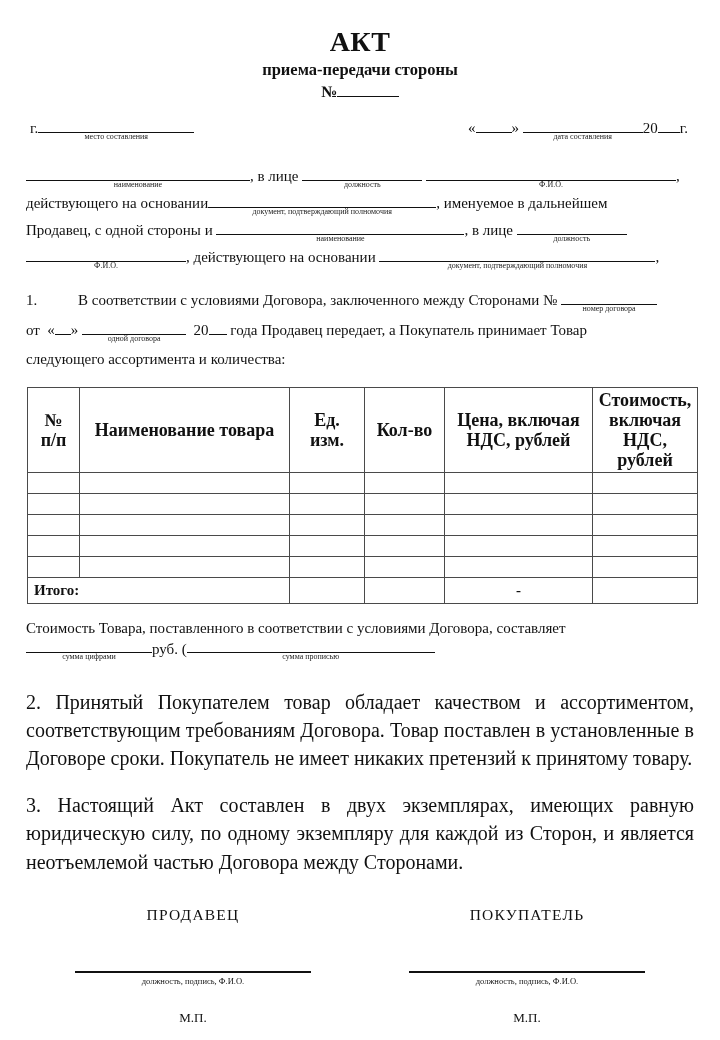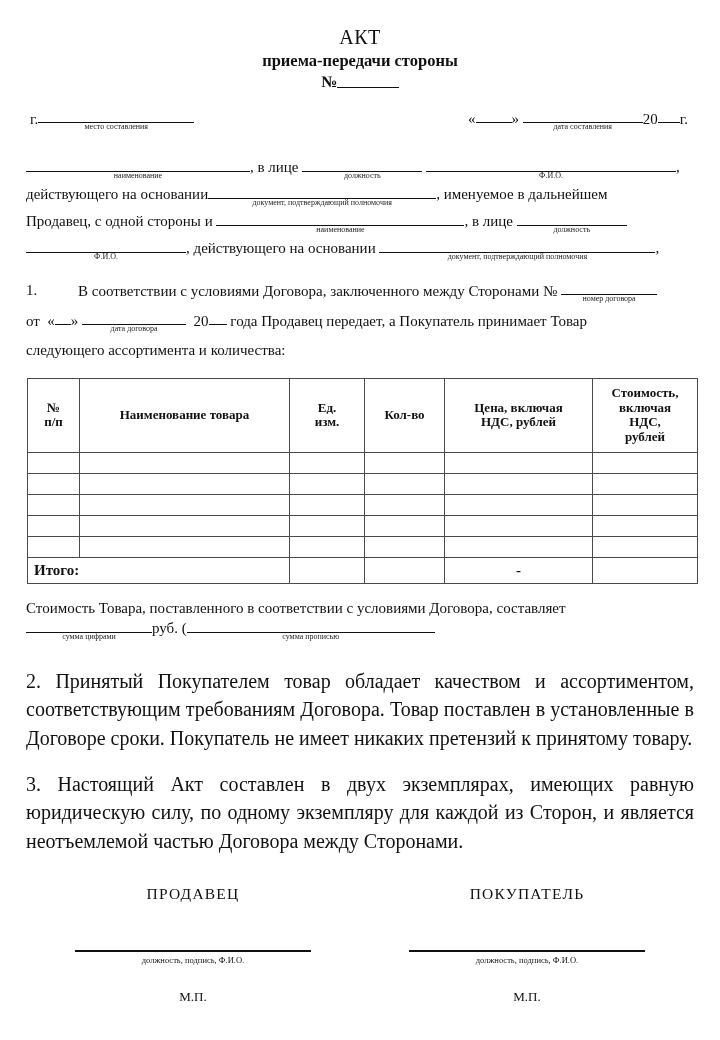--- a/index.html
+++ b/index.html
@@ -23,22 +23,22 @@
     padding: 24px 26px 10px 26px;
     position: relative;
   }
 
   
   .title-block {
     text-align: center;
     margin-top: 2px;
   }
   .title-main {
-    font-size: 20px;
-    font-weight: normal;
+    font-size: 28px;
+    font-weight: bold;
     letter-spacing: 0.5px;
     line-height: 1.15;
   }
   .title-sub {
     font-size: 16.5px;
     font-weight: bold;
     line-height: 1.3;
     margin-top: 1px;
   }
   .title-num {
@@ -118,21 +118,21 @@
     width: 670px;
     margin-top: 12px;
     margin-left: 1px;
     table-layout: fixed;
   }
   table.goods th, table.goods td {
     border: 1.2px solid #4a4a4a;
     padding: 0;
   }
   table.goods thead th {
-    font-size: 13px;
+    font-size: 18px;
     font-weight: bold;
     text-align: center;
     line-height: 1.12;
     height: 74px;
     padding: 2px 0;
   }
   table.goods tbody td { height: 21px; }
   table.goods tr.total td {
     height: 26px;
     font-weight: bold;
@@ -236,21 +236,21 @@
   </div>
 
 
   <div class="clause1">
     <div class="row">
       <span class="num-label">1.</span><span>В соответствии с условиями Договора, заключенного между Сторонами №</span>
       <span class="field" style="width:96px;"><span class="ln"></span><span class="cap">номер договора</span></span>
     </div>
     <div class="row">
       <span>от</span>&nbsp;&nbsp;<span>«</span><span class="ln" style="width:16px;"></span><span>»</span>
-      <span class="field" style="width:104px;"><span class="ln"></span><span class="cap">дата договора</span></span>&nbsp;&nbsp;<span>20</span><span class="ln" style="width:18px;"></span>&nbsp;<span>года Продавец передает, а Покупатель принимает Товар</span>
+      <span class="field" style="width:104px;"><span class="ln"></span><span class="cap">одной договора</span></span>&nbsp;&nbsp;<span>20</span><span class="ln" style="width:18px;"></span>&nbsp;<span>года Продавец передает, а Покупатель принимает Товар</span>
     </div>
     <div class="row" style="height:24px;">
       <span>следующего ассортимента и количества:</span>
     </div>
   </div>
 
   <table class="goods">
     <thead>
       <tr>
         <th class="c-np">

